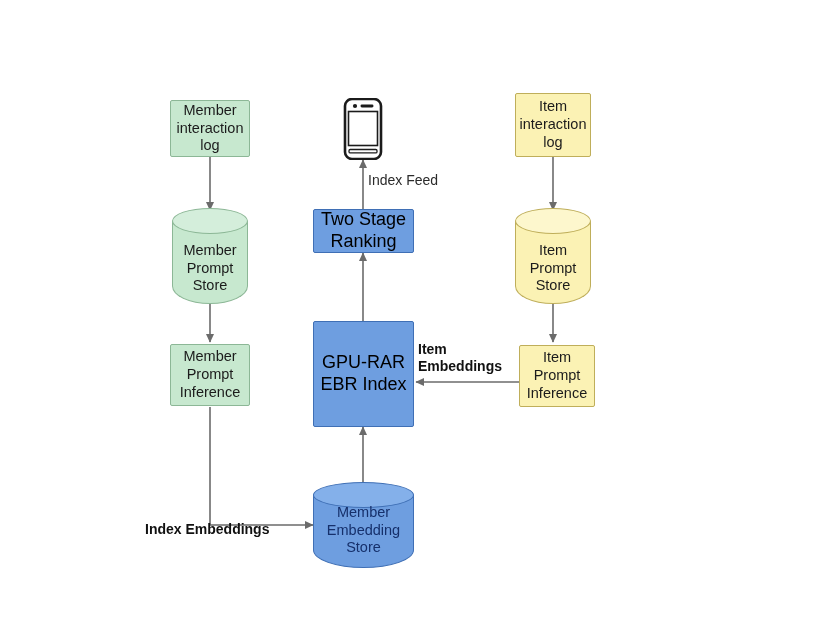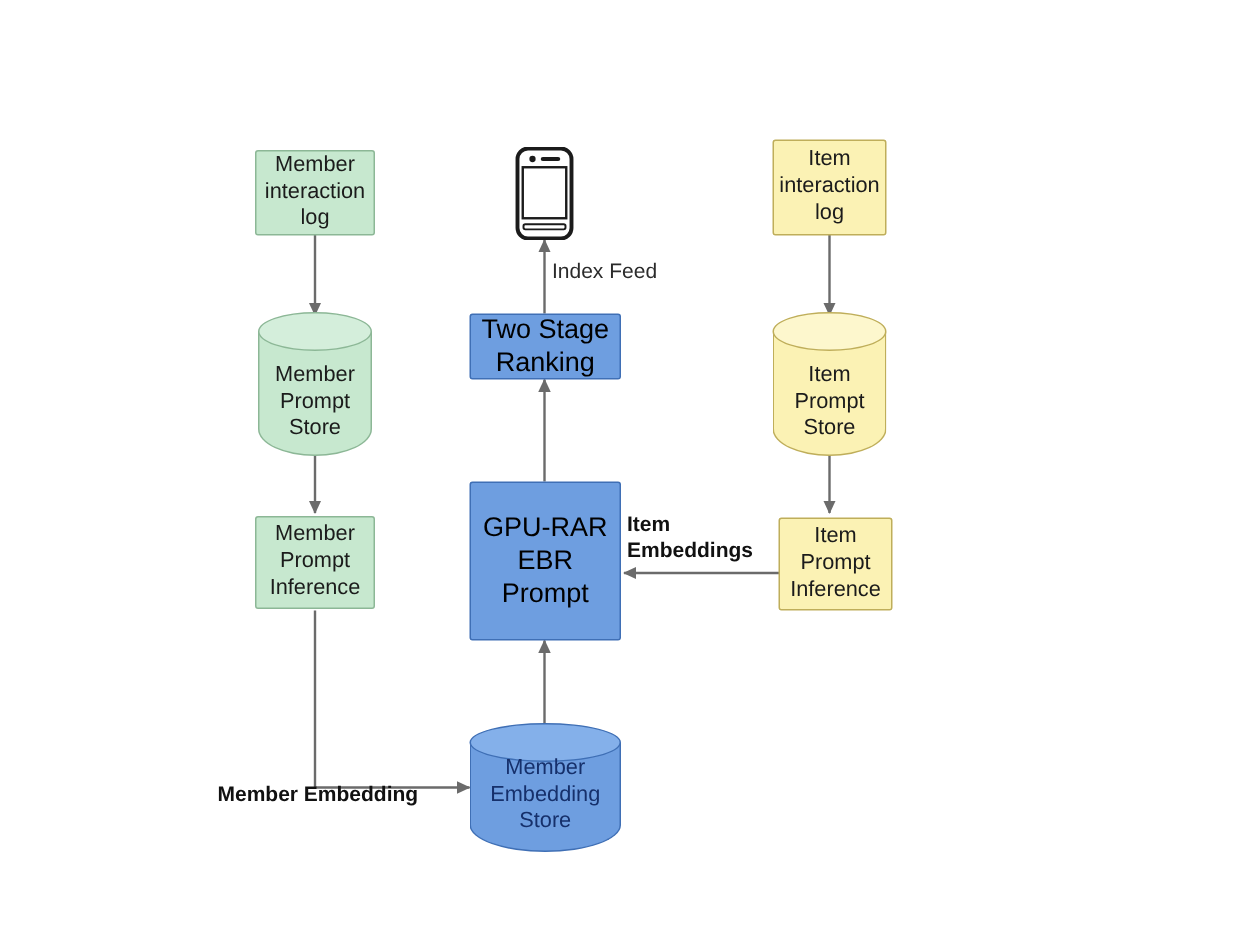--- a/index.html
+++ b/index.html
@@ -188,42 +188,42 @@
 Prompt
 Store</div>
   </div>
 
   <div class="node rect green" style="left:170px; top:344px; width:80px; height:62px;">
     <span class="label">Member
 Prompt
 Inference</span>
   </div>
 
-  <div class="edge-label bold" style="left:145px; top:521px;">Member Embedding</div>
+  <div class="edge-label bold" style="left:145px; top:521px;">Index Embeddings</div>
 
   <div class="phone" style="left:340px; top:98px; width:46px; height:62px;">
     <svg width="46" height="62" viewBox="0 0 46 62">
       <rect x="5" y="1" width="36" height="60" rx="7" ry="7" fill="#ffffff" stroke="#1b1b1b" stroke-width="2.6"></rect>
       <rect x="8.5" y="13.5" width="29" height="34" fill="#ffffff" stroke="#1b1b1b" stroke-width="1.6"></rect>
       <circle cx="15" cy="8" r="2.1" fill="#1b1b1b"></circle>
       <rect x="20.5" y="6.6" width="13" height="2.8" rx="1.4" fill="#1b1b1b"></rect>
       <rect x="9" y="51.5" width="28" height="3.4" rx="1.2" fill="#ffffff" stroke="#1b1b1b" stroke-width="1.3"></rect>
     </svg>
   </div>
 
   <div class="edge-label" style="left:368px; top:172px;">Index Feed</div>
 
   <div class="node rect blue" style="left:313px; top:209px; width:101px; height:44px;">
     <span class="label">Two Stage
 Ranking</span>
   </div>
 
   <div class="node rect blue" style="left:313px; top:321px; width:101px; height:106px;">
     <span class="label">GPU-RAR
-EBR Prompt</span>
+EBR Index</span>
   </div>
 
   <div class="cyl blue" style="left:313px; top:482px; width:101px; height:86px;">
     <div class="body" style="top:13px; height:73px;"></div>
     <div class="top"></div>
     <div class="cyl-label" style="top:22px;">Member
 Embedding
 Store</div>
   </div>
 

